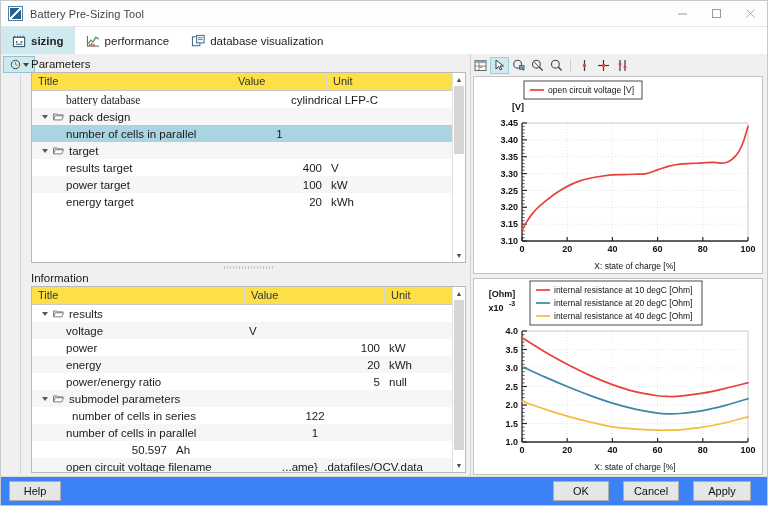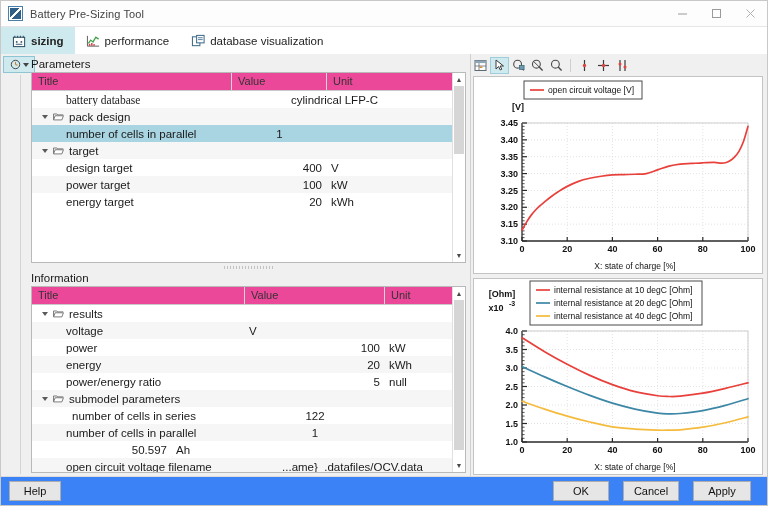--- a/index.html
+++ b/index.html
@@ -47,21 +47,21 @@
         border-top:4px solid #444;margin-top:1px;}
   .railline{position:absolute;left:19px;top:21px;bottom:3px;width:1px;background:#d4d4d4;}
 
   .sect{position:absolute;left:30px;right:4px;}
   .sect-label{font-size:11.5px;color:#1a1a1a;height:15px;line-height:15px;}
 
   
   .tbl{position:absolute;left:0;right:0;top:15px;bottom:0;
        background:#fff;border:1px solid #b9b9b9;box-sizing:border-box;
        display:flex;flex-direction:column;overflow:hidden;}
-  .thead{display:flex;height:17px;flex:none;background:#ec4899;
+  .thead{display:flex;height:17px;flex:none;background:#fde047;
          border-bottom:1px solid #c9c9c9;align-items:flex-end;}
   .th{font-size:11px;color:#333;padding:0 0 0 6px;line-height:17px;
       border-right:1px solid #d7d7d7;box-sizing:border-box;}
   .th.title{width:200px;}
   .th.value{width:95px;}
   .th.unit{flex:1;border-right:none;}
   .tbody{flex:1;position:relative;overflow:hidden;}
   .trow{display:flex;height:17px;align-items:center;box-sizing:border-box;}
   .trow.alt{background:#f6f6f6;}
   .trow.sel{background:#a9d4e1;}
@@ -233,21 +233,21 @@
                     <path d="M0.5 8.8 V2.2 H4.2 L5.2 3.2 H11.3" fill="none" stroke="#6d6d6d" stroke-width="1"></path>
                     <path d="M0.5 8.8 L2.3 4.2 H11.5 L9.7 8.8 Z" fill="#fff" stroke="#6d6d6d" stroke-width="1"></path>
                   </svg>
                   <span>target</span>
                 </div>
                 <div class="c-value" style="width: 95px;"></div>
                 <div class="c-unit"></div>
               </div>
               <div class="trow">
                 <div class="c-title ind-2" style="width: 200px;">
-                  <span>design target</span>
+                  <span>results target</span>
                 </div>
                 <div class="c-value" style="width: 95px;">400</div>
                 <div class="c-unit">V</div>
               </div>
               <div class="trow alt">
                 <div class="c-title ind-2" style="width: 200px;">
                   <span>power target</span>
                 </div>
                 <div class="c-value" style="width: 95px;">100</div>
                 <div class="c-unit">kW</div>

